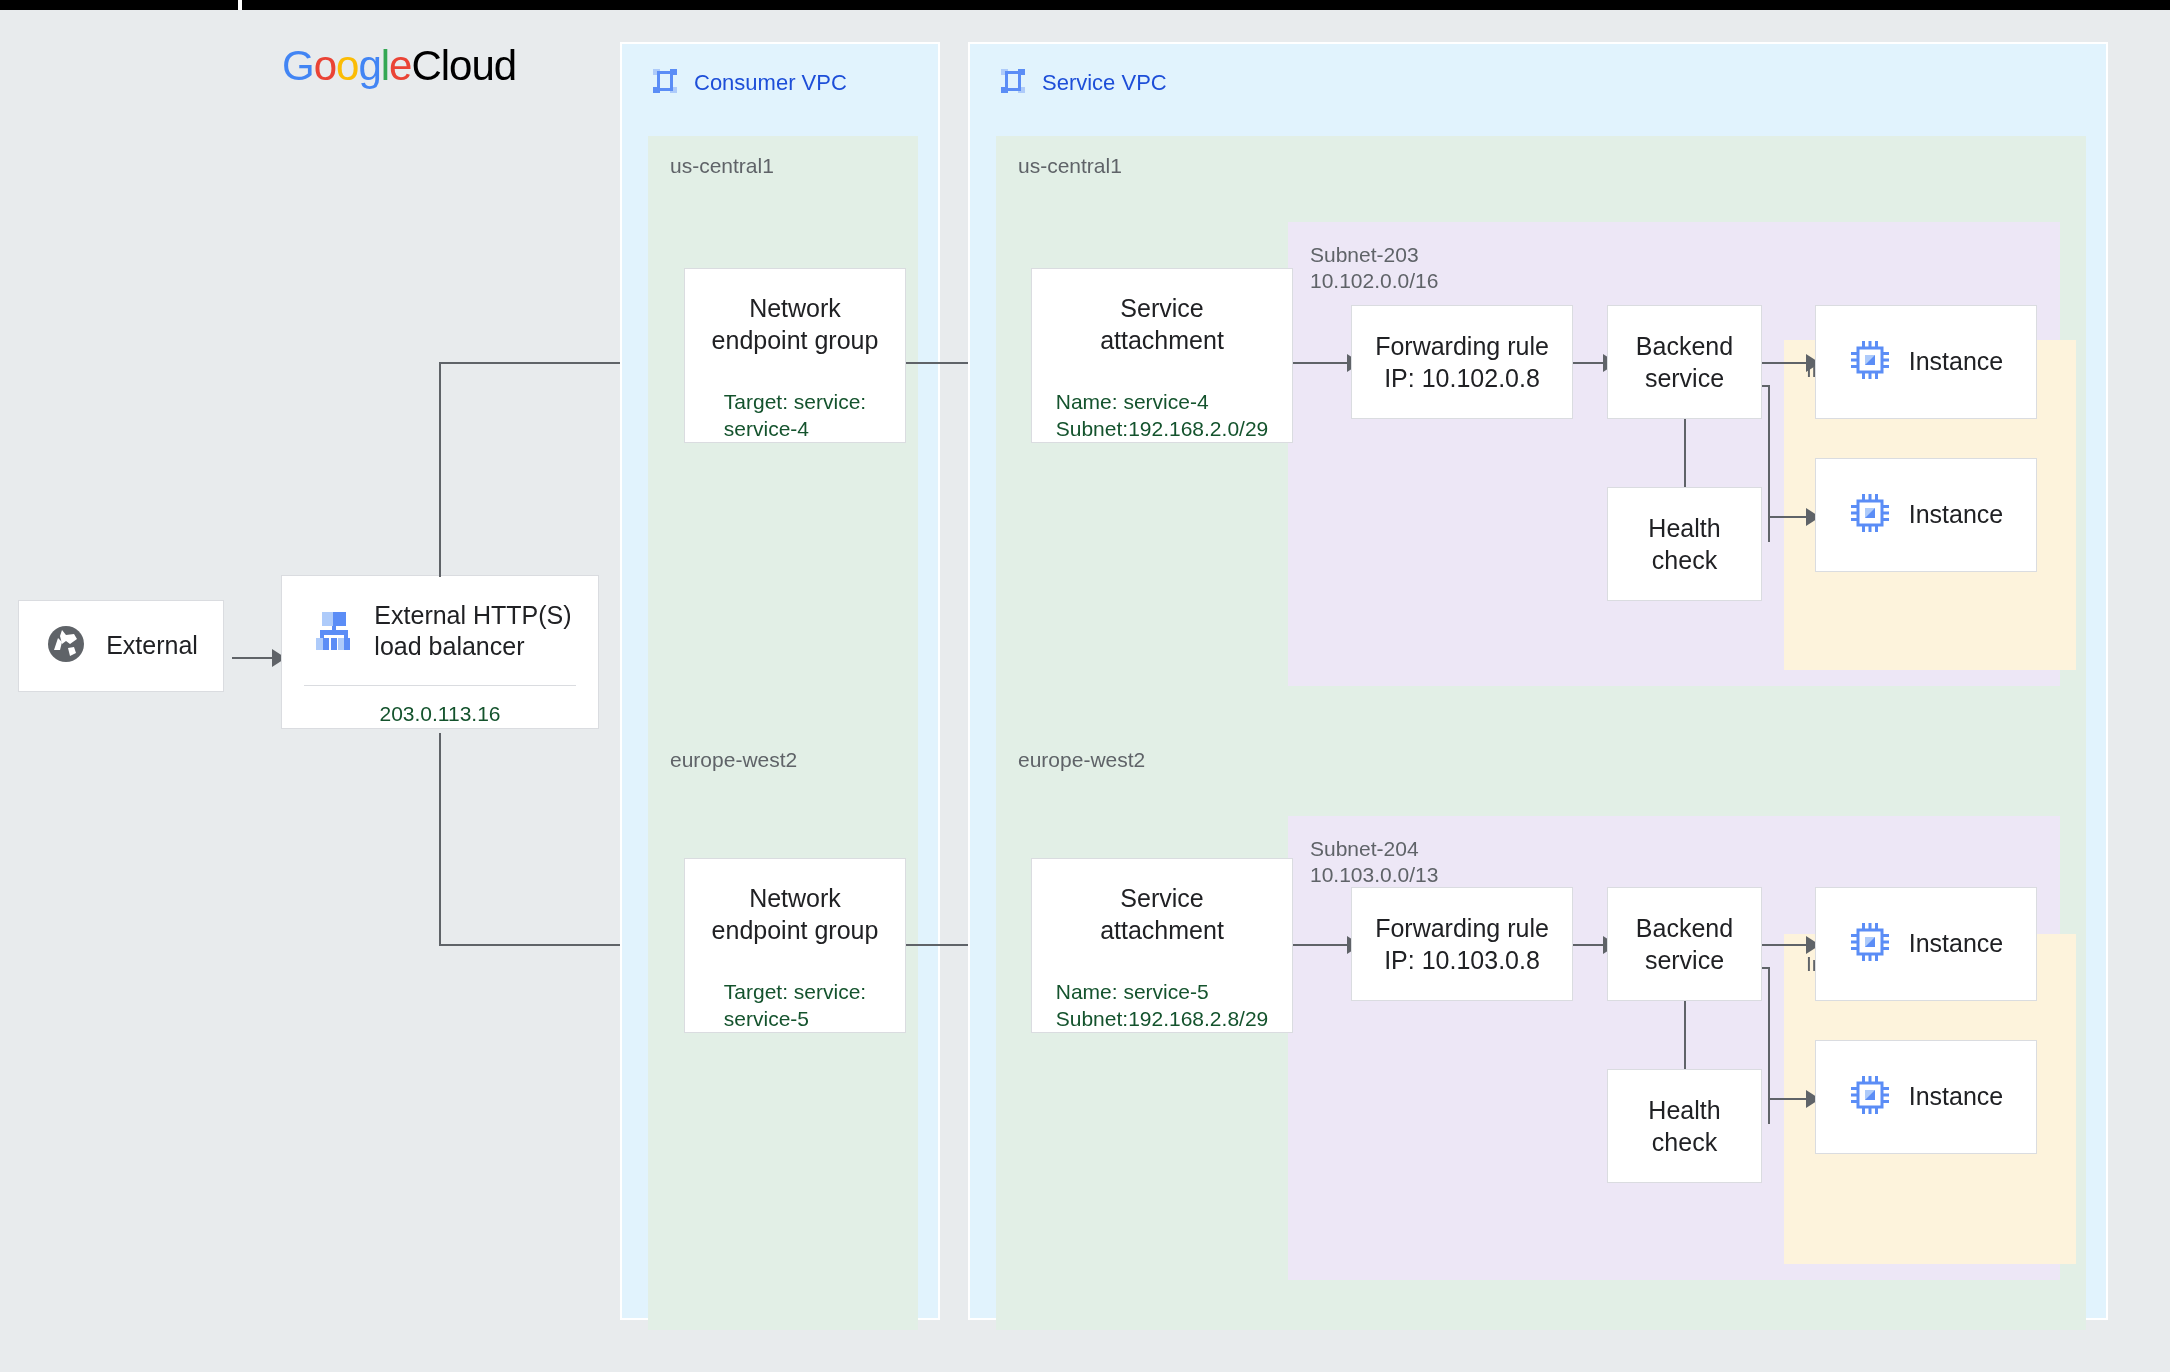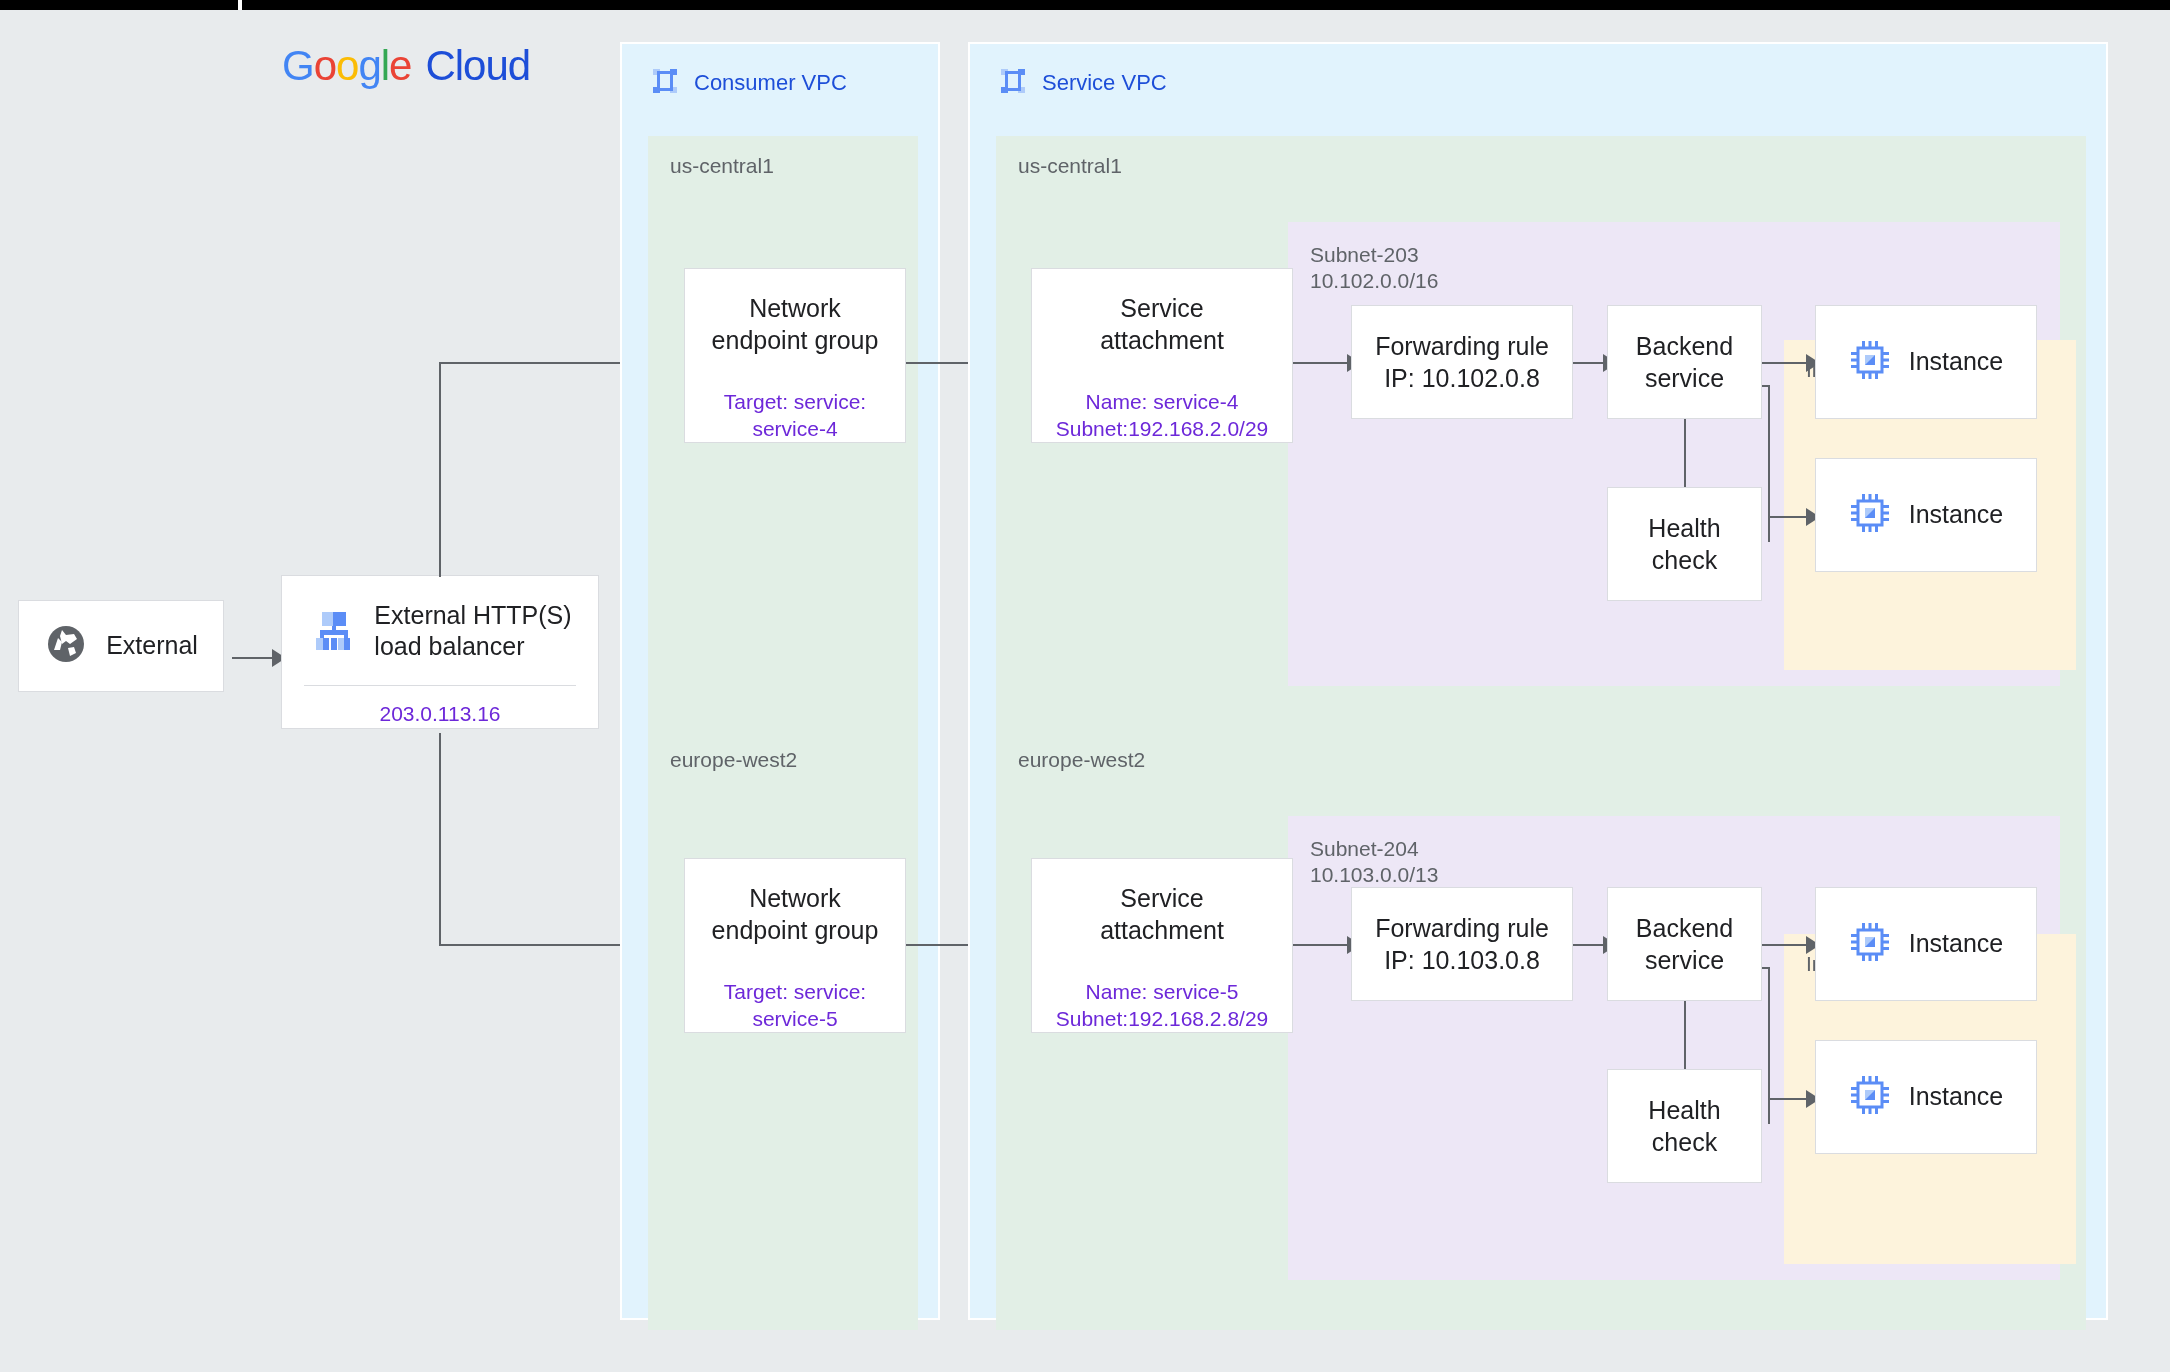--- a/index.html
+++ b/index.html
@@ -39,21 +39,21 @@
     font-size: 42px;
     letter-spacing: -1px;
     white-space: nowrap;
   }
   .gc-logo .g1 { color: #4285f4; }
   .gc-logo .o1 { color: #ea4335; }
   .gc-logo .o2 { color: #fbbc05; }
   .gc-logo .g2 { color: #4285f4; }
   .gc-logo .l1 { color: #34a853; }
   .gc-logo .e1 { color: #ea4335; }
-  .gc-logo .cloud { color: #1d4ed8; margin-left: 14px; }
+  .gc-logo .cloud { color: #000000; }
 
   
   .vpc {
     position: absolute;
     background: #e1f3fd;
     border: 2px solid #ffffff;
     box-sizing: border-box;
   }
   .vpc-header {
     position: absolute;
@@ -124,22 +124,21 @@
     white-space: pre-line;
   }
   .node-rule {
     width: 78%;
     height: 1px;
     background: #dadce0;
     margin: 16px 0 16px 0;
   }
   .node-sub {
     font-size: 21px;
-    color: #6d28d9;
-    text-align: center;
+    color: #14532d;
     line-height: 1.3;
     white-space: pre-line;
   }
   .node-plain {
     font-size: 25px;
     color: #202124;
     text-align: center;
     line-height: 1.28;
     white-space: pre-line;
   }

